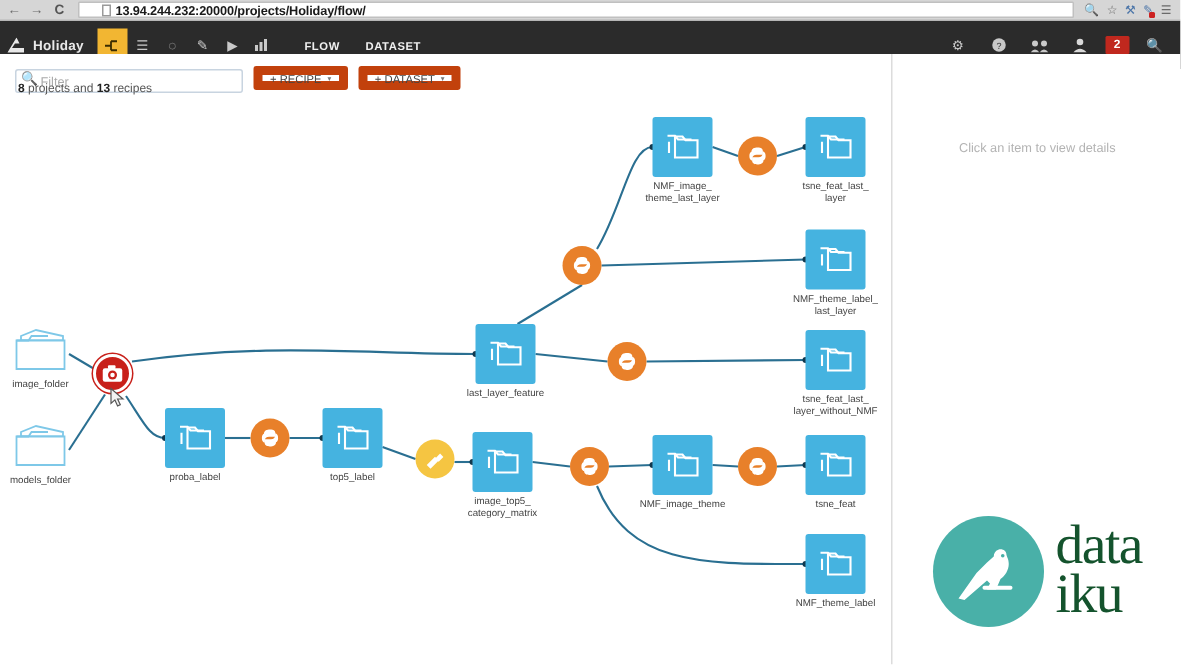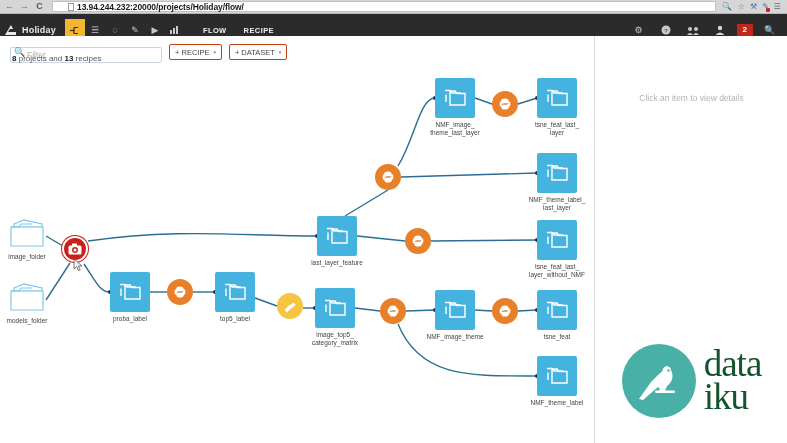--- a/index.html
+++ b/index.html
@@ -66,21 +66,21 @@
   }
   .search-wrap { position:relative; width:152px; height:16px; }
   .search-wrap .s-icon { position:absolute; left:4px; top:3px; font-size:9px; color:#8a8a8a; }
   .filter-input {
     width:152px; height:16px; border:1px solid #c8d4e0; border-radius:2px;
     padding-left:16px; font-size:8.5px; color:#333; font-family:"Liberation Sans", sans-serif;
     outline:none; background:#fff;
   }
   .filter-input::placeholder { color:#aaa; }
   .tb-btn {
-    height:16px; border:1px solid #c2410c; border-radius:2px; background:#fff;
+    height:16px; border:6px solid #c2410c; border-radius:2px; background:#fff;
     font-size:7.5px; color:#444; display:flex; align-items:center; gap:4px;
     padding:0 5px; font-family:"Liberation Sans", sans-serif; white-space:nowrap;
   }
   .tb-btn .caret { font-size:5px; color:#777; }
   .counts {
     position:absolute; top:54px; left:12px; font-size:8px; color:#555;
   }
   .counts b { color:#222; }
 
   
@@ -175,21 +175,21 @@
     <span class="nav-icon-btn">
       <svg width="9" height="8" viewBox="0 0 9 8">
           <rect x="0" y="4" width="2" height="4" fill="#c9c9c9"></rect>
           <rect x="3" y="2" width="2" height="6" fill="#c9c9c9"></rect>
           <rect x="6" y="0" width="2" height="8" fill="#c9c9c9"></rect>
         </svg>
     </span>
 
     <div class="nav-tabs">
       <span class="nav-tab active">FLOW</span>
-      <span class="nav-tab">RECIPE</span>
+      <span class="nav-tab">DATASET</span>
     </div>
 
     <div class="nav-right">
       <span class="nav-icon-btn">⚙</span>
       <span class="nav-icon-btn">
         <svg width="10" height="10" viewBox="0 0 10 10">
             <circle cx="5" cy="5" r="4.5" fill="#c9c9c9"></circle>
             <text x="5" y="7.5" font-size="6" fill="#2b2b2b" text-anchor="middle" font-family="Liberation Sans">?</text>
           </svg>
       </span>

